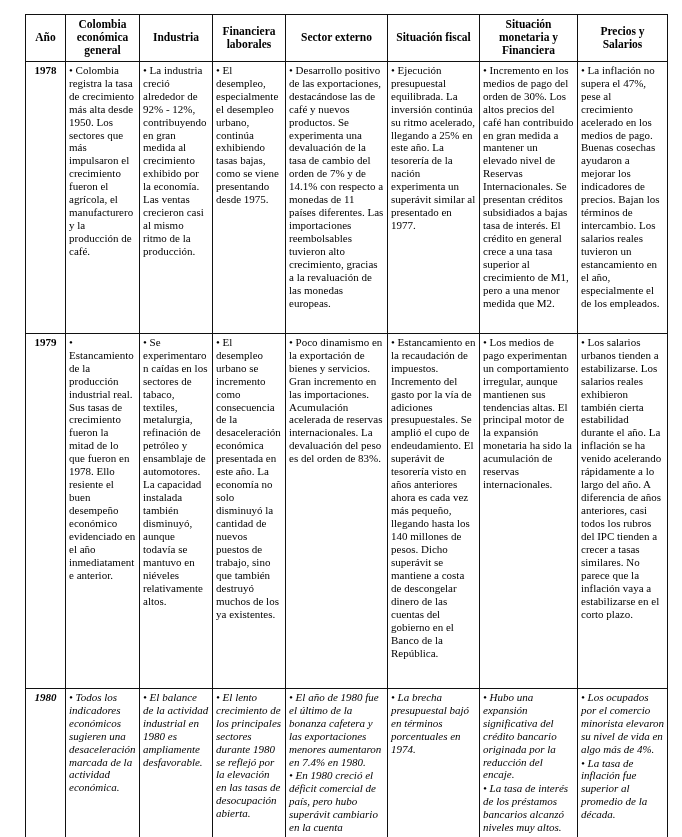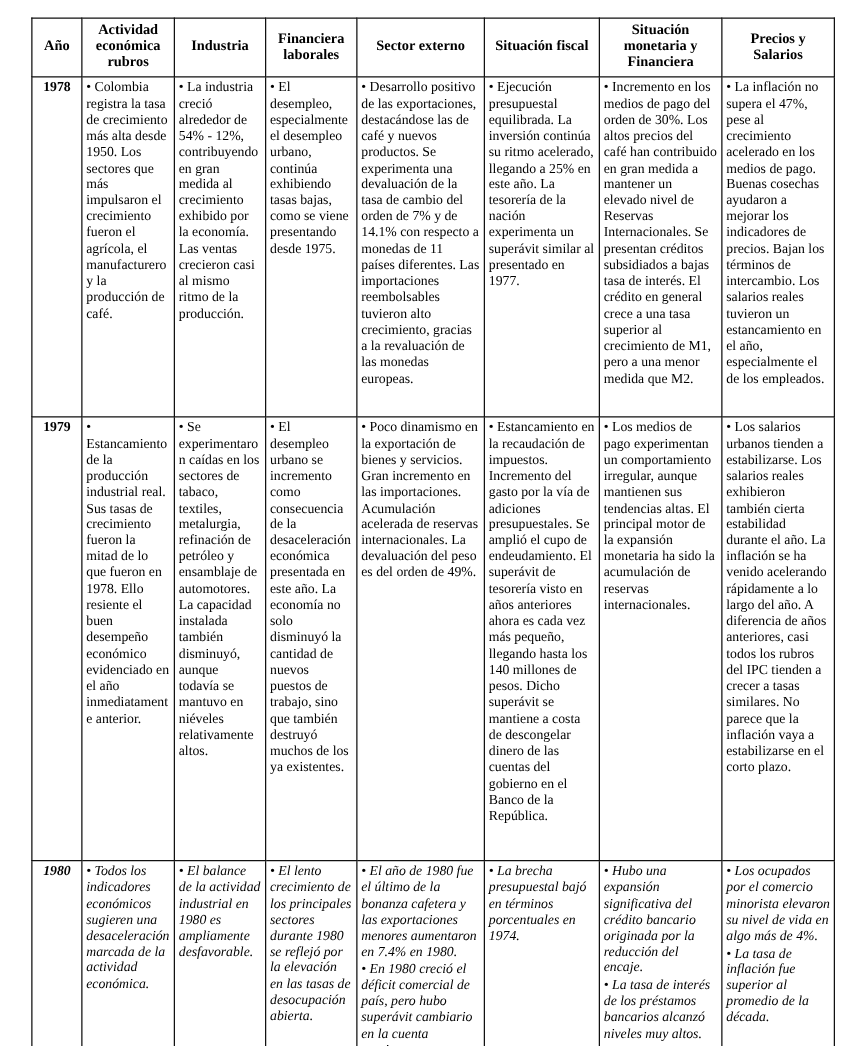--- a/index.html
+++ b/index.html
@@ -77,37 +77,37 @@
         <col class="c-ind">
         <col class="c-lab">
       <col class="c-ext">
         <col class="c-fis">
         <col class="c-mon">
         <col class="c-pre">
     </colgroup>
     <thead>
       <tr id="header-row">
           <th>Año</th>
-          <th>Actividad económica rubros</th>
+          <th>Colombia económica general</th>
           <th>Industria</th>
           <th>Financiera laborales</th>
           <th>Sector externo</th>
           <th>Situación fiscal</th>
           <th>Situación monetaria y Financiera</th>
           <th>Precios y Salarios</th>
         </tr>
     </thead>
     <tbody id="table-body">
         <tr class="row-0">
           <td class="year-cell">1978</td>
           <td>
             <p class="bullet-item">• Colombia registra la tasa de crecimiento más alta desde 1950. Los sectores que más impulsaron el crecimiento fueron el agrícola, el manufacturero y la producción de café.</p>
           </td>
           <td>
-            <p class="bullet-item">• La industria creció alrededor de 54% - 12%, contribuyendo en gran medida al crecimiento exhibido por la economía. Las ventas crecieron casi al mismo ritmo de la producción.</p>
+            <p class="bullet-item">• La industria creció alrededor de 92% - 12%, contribuyendo en gran medida al crecimiento exhibido por la economía. Las ventas crecieron casi al mismo ritmo de la producción.</p>
           </td>
           <td>
             <p class="bullet-item">• El desempleo, especialmente el desempleo urbano, continúa exhibiendo tasas bajas, como se viene presentando desde 1975.</p>
           </td>
           <td>
             <p class="bullet-item">• Desarrollo positivo de las exportaciones, destacándose las de café y nuevos productos. Se experimenta una devaluación de la tasa de cambio del orden de 7% y de 14.1% con respecto a monedas de 11 países diferentes. Las importaciones reembolsables tuvieron alto crecimiento, gracias a la revaluación de las monedas europeas.</p>
           </td>
           <td>
             <p class="bullet-item">• Ejecución presupuestal equilibrada. La inversión continúa su ritmo acelerado, llegando a 25% en este año. La tesorería de la nación experimenta un superávit similar al presentado en 1977.</p>
           </td>
@@ -123,21 +123,21 @@
           <td>
             <p class="bullet-item">• Estancamiento de la producción industrial real. Sus tasas de crecimiento fueron la mitad de lo que fueron en 1978. Ello resiente el buen desempeño económico evidenciado en el año inmediatamente anterior.</p>
           </td>
           <td>
             <p class="bullet-item">• Se experimentaron caídas en los sectores de tabaco, textiles, metalurgia, refinación de petróleo y ensamblaje de automotores. La capacidad instalada también disminuyó, aunque todavía se mantuvo en niéveles relativamente altos.</p>
           </td>
           <td>
             <p class="bullet-item">• El desempleo urbano se incremento como consecuencia de la desaceleración económica presentada en este año. La economía no solo disminuyó la cantidad de nuevos puestos de trabajo, sino que también destruyó muchos de los ya existentes.</p>
           </td>
           <td>
-            <p class="bullet-item">• Poco dinamismo en la exportación de bienes y servicios. Gran incremento en las importaciones. Acumulación acelerada de reservas internacionales. La devaluación del peso es del orden de 49%.</p>
+            <p class="bullet-item">• Poco dinamismo en la exportación de bienes y servicios. Gran incremento en las importaciones. Acumulación acelerada de reservas internacionales. La devaluación del peso es del orden de 83%.</p>
           </td>
           <td>
             <p class="bullet-item">• Estancamiento en la recaudación de impuestos. Incremento del gasto por la vía de adiciones presupuestales. Se amplió el cupo de endeudamiento. El superávit de tesorería visto en años anteriores ahora es cada vez más pequeño, llegando hasta los 140 millones de pesos. Dicho superávit se mantiene a costa de descongelar dinero de las cuentas del gobierno en el Banco de la República.</p>
           </td>
           <td>
             <p class="bullet-item">• Los medios de pago experimentan un comportamiento irregular, aunque mantienen sus tendencias altas. El principal motor de la expansión monetaria ha sido la acumulación de reservas internacionales.</p>
           </td>
           <td>
             <p class="bullet-item">• Los salarios urbanos tienden a estabilizarse. Los salarios reales exhibieron también cierta estabilidad durante el año. La inflación se ha venido acelerando rápidamente a lo largo del año. A diferencia de años anteriores, casi todos los rubros del IPC tienden a crecer a tasas similares. No parece que la inflación vaya a estabilizarse en el corto plazo.</p>
           </td>

